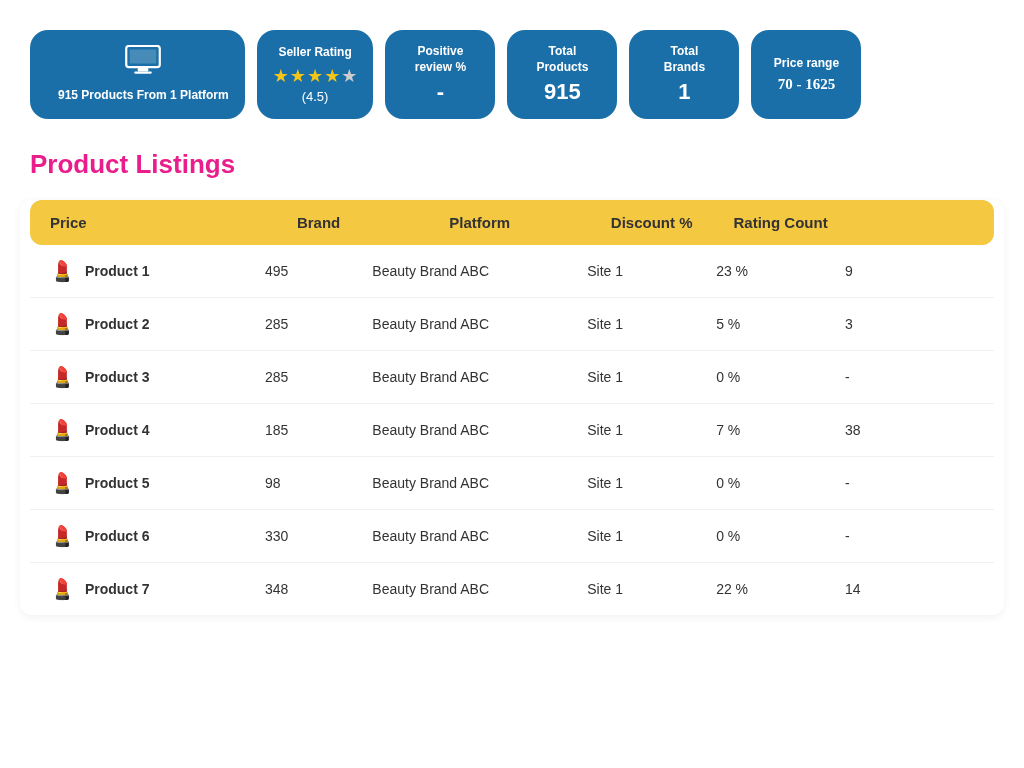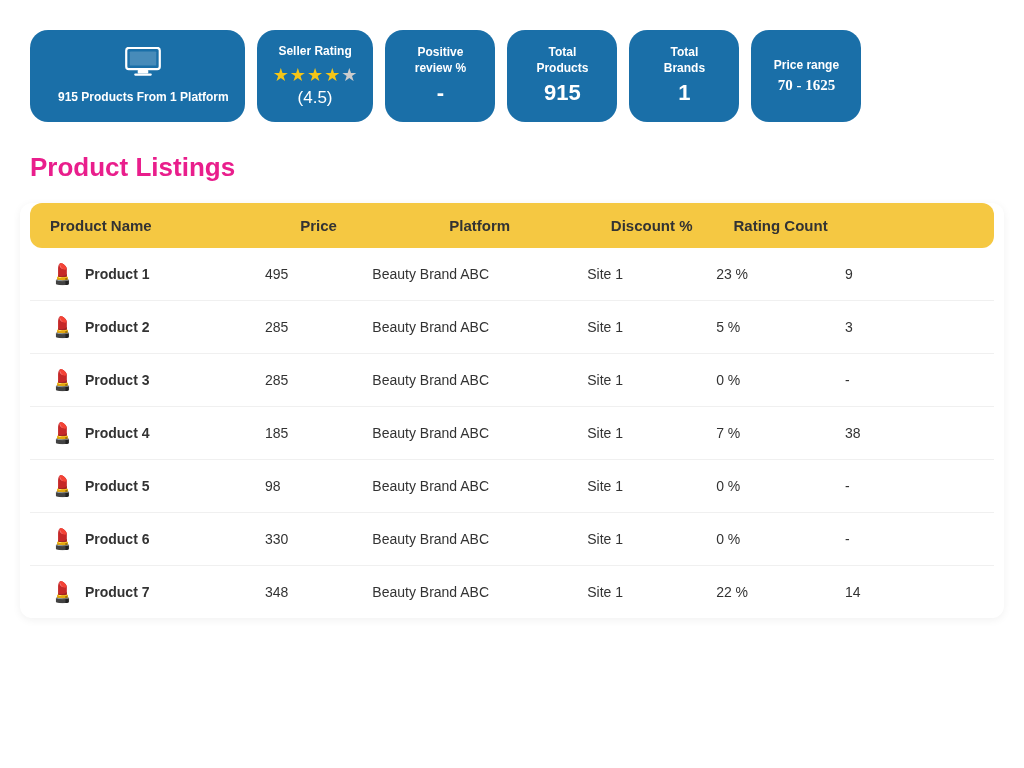--- a/index.html
+++ b/index.html
@@ -62,21 +62,21 @@
       display: flex;
       gap: 1px;
       margin: 4px 0 2px;
     }
     .star { font-size: 18px; }
     .star.filled { color: #f5c518; }
     .star.half { color: #f5c518; }
     .star.empty { color: #ccc; }
 
     .rating-value {
-      font-size: 17px;
+      font-size: 13px;
       color: white;
     }
 
     
     .section-title {
       color: #e91e8c;
       font-size: 26px;
       font-weight: 700;
       margin-bottom: 20px;
       padding-left: 10px;
@@ -202,22 +202,22 @@
   </div>
 
 
 </div>
 
 <h2 class="section-title">Product Listings</h2>
 
 <div class="table-container">
 
   <div class="table-header">
-    <div class="col-header">Product Name</div>
     <div class="col-header">Price</div>
+    <div class="col-header">Brand</div>
     <div class="col-header">Platform</div>
     <div class="col-header">Discount %</div>
     <div class="col-header">Rating Count</div>
   </div>
 
   <div class="table-body" id="table-body">
   <div class="table-row">
       <div class="product-cell">
         <span class="product-icon">💄</span>
         <span>Product 1</span>

